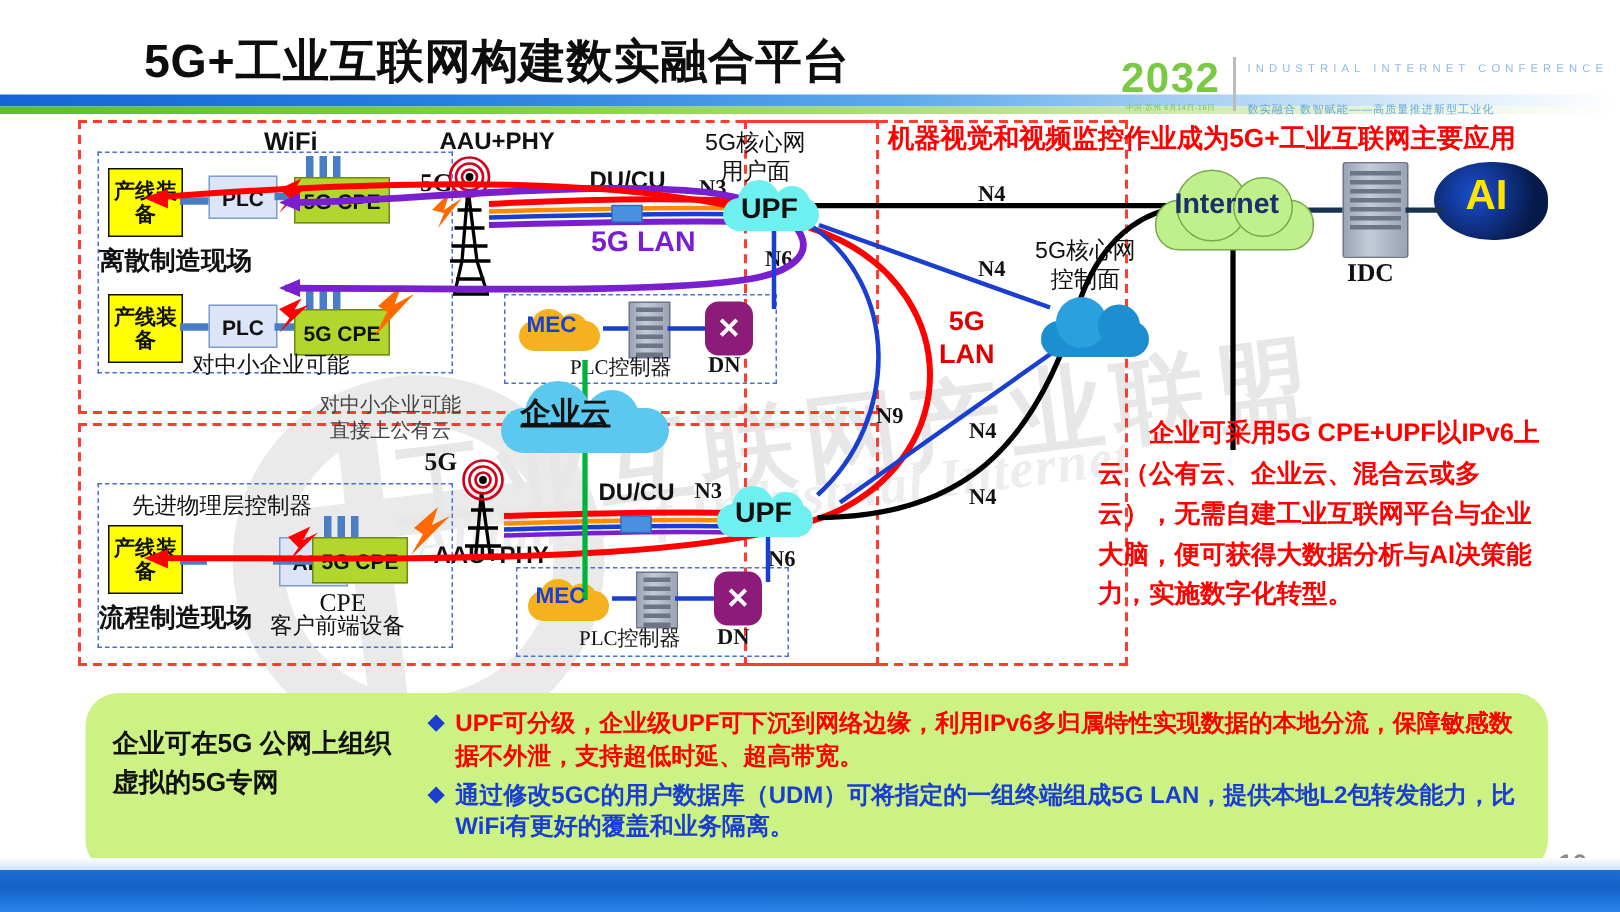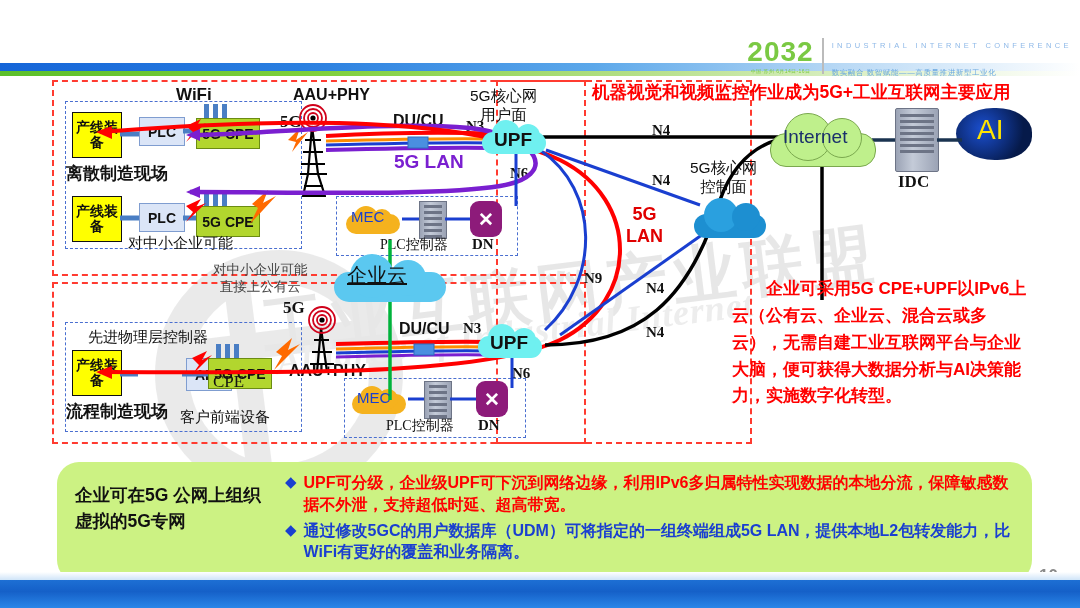--- a/index.html
+++ b/index.html
@@ -49,21 +49,21 @@
            font-size:14px;font-weight:bold;display:flex;align-items:center;justify-content:center;}
   .box-cpe{position:absolute;background:#b2d62e;border:1.4px solid #6b8c12;color:#111;
            font-size:14px;font-weight:bold;display:flex;align-items:center;justify-content:center;}
   .ant{position:absolute;}
   .ant .bars{position:absolute;display:flex;gap:4px;}
   .ant .bars i{display:block;width:5px;background:#4a7ec4;}
 
   
   .cloud{position:absolute;}
   .cloud .c-main{position:absolute;border-radius:50%;}
-  .cl-txt{position:absolute;font-weight:normal;white-space:nowrap;z-index:3;}
+  .cl-txt{position:absolute;font-weight:bold;white-space:nowrap;z-index:3;}
   .srv{position:absolute;background:linear-gradient(to right,#9ba3b5,#c4cbd8 40%,#9ba3b5);
        border:1px solid #6d7486;}
   .srv i{display:block;height:3px;background:#6d7486;margin:3px 4px;}
 
   .dn{position:absolute;background:#8d1b7a;border-radius:9px;
       display:flex;align-items:center;justify-content:center;color:#fff;
       font-size:19px;font-weight:bold;font-family:"Liberation Serif",serif;}
 
   
   .gbox{position:absolute;left:57px;top:462px;width:975px;height:120px;background:#ccf283;
@@ -84,20 +84,21 @@
                  background:linear-gradient(to bottom,#ffffff,#cfe4f8);}
 
   .rtxt{position:absolute;color:#ff0000;font-weight:bold;}
   svg.overlay{position:absolute;left:0;top:0;width:1080px;height:608px;pointer-events:none;}
 </style>
 </head>
 <body>
 
 <div class="slide">
 
+  <div class="hdr-title">5G+工业互联网构建数实融合平台</div>
   <div class="hdr-rule"></div>
   <div class="hdr-rule2"></div>
 
   <div class="logo">
     <div style="text-align:center">
       <div class="logo-year">2032</div>
       <div class="logo-year-sub">中国·苏州  6月14日-16日</div>
     </div>
     <div class="logo-div"></div>
     <div>
@@ -151,21 +152,21 @@
   <div class="box-yellow" style="left:72px;top:350px;width:48px;height:44px;">产线装备</div>
   <div class="box-plc" style="left:138px;top:358px;width:44px;height:31px;margin-left:48px;">APL</div>
   <div class="box-cpe" style="left:208px;top:358px;width:62px;height:29px;">5G CPE</div>
   <div class="ant" style="left:216px;top:344px;">
     <div class="bars" style="left:0;top:0;">
         <i style="height:14px"></i>
         <i style="height:14px"></i>
         <i style="height:14px"></i>
       </div>
   </div>
-  <div class="lbl" style="left:213px;top:372px;font-size:17px;color:#111;font-family:'Liberation Serif',serif;">CPE</div>
+  <div class="lbl" style="left:213px;top:392px;font-size:17px;color:#111;font-family:'Liberation Serif',serif;">CPE</div>
   <div class="lbl" style="left:66px;top:400px;font-size:17px;font-weight:bold;color:#111;">流程制造现场</div>
   <div class="lbl" style="left:180px;top:408px;font-size:15px;color:#111;font-family:Liberation Serif, serif;">客户前端设备</div>
 
   <div class="lbl" style="left:213px;top:262px;font-size:13.5px;color:#444;line-height:1.25;text-align:center;
               font-family:'Liberation Serif',serif;white-space:pre-line;">对中小企业可能
 直接上公有云</div>
 
   <div class="lbl" style="left:293px;top:86px;font-size:16px;font-weight:bold;color:#111;">AAU+PHY</div>
   <div class="lbl" style="left:280px;top:112px;font-size:17px;font-weight:bold;color:#111;font-family:'Liberation Serif',serif;">5G</div>
 

